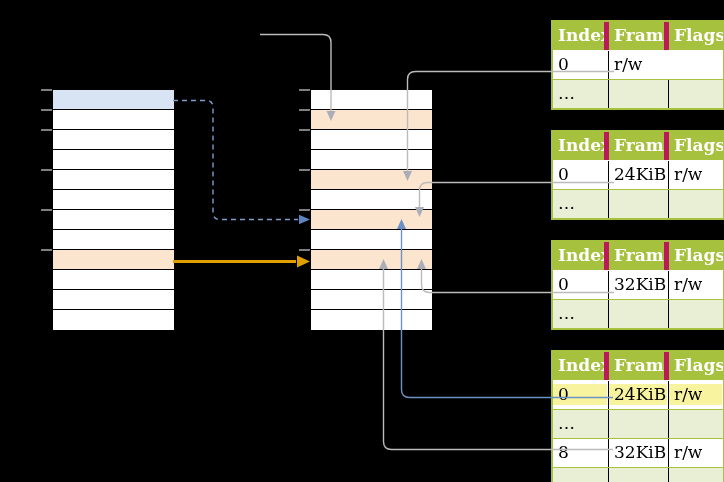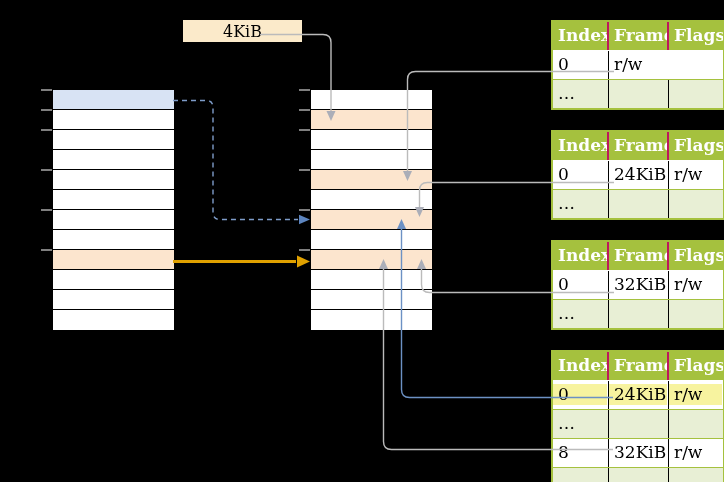--- a/index.html
+++ b/index.html
@@ -19,39 +19,38 @@
   .memrow:last-child{border-bottom:none;}
   .tick{position:absolute;width:11px;height:2px;background:#7F7F7F;}
   
   .pt{position:absolute;left:551px;width:170px;border:2px solid #A5C13E;background:#A5C13E;}
   .pt-row{display:flex;height:28px;}
   .pt-row.header{border-bottom:1px solid #FFF;}
   .pt-row.body + .pt-row.body{border-top:1px solid #A5C13E;}
   .pt-cell{box-sizing:border-box;font-size:17px;line-height:27px;padding-left:5px;
            overflow:hidden;white-space:nowrap;}
   .pt-row.header .pt-cell{background:#A5C13E;color:#FFF;font-weight:bold;}
-  .pt-row.header .pt-cell.sep{border-right:2px solid #be185d;}
+  .pt-row.header .pt-cell.sep{border-right:5px solid #be185d;}
   .pt-row.body .pt-cell{color:#000;}
   .pt-row.body .pt-cell.sep{border-right:1px solid #000;}
   .pt-row.v-white .pt-cell{background:#FFF;}
   .pt-row.v-green .pt-cell{background:#E8EFD5;}
   .c-index{width:56px;}
   .c-frame{width:60px;}
   .c-flags{flex:1;}
   .hl{display:block;height:21px;line-height:21px;margin:3px 1px 0 0;
       padding-left:5px;background:#F7F39F;}
   .pt-cell.has-hl{padding-left:0;}
   
   #overlay{position:absolute;left:0;top:0;z-index:5;pointer-events:none;}
 </style>
 </head>
 <body>
 
 <div class="canvas">
-  <div class="label-box">4KiB</div>
   <div id="mem-left" class="memcol" style="left: 52px;">
       <div class="memrow" style="background: rgb(216, 227, 244);"></div>
       <div class="memrow" style="background: rgb(255, 255, 255);"></div>
       <div class="memrow" style="background: rgb(255, 255, 255);"></div>
       <div class="memrow" style="background: rgb(255, 255, 255);"></div>
       <div class="memrow" style="background: rgb(255, 255, 255);"></div>
       <div class="memrow" style="background: rgb(255, 255, 255);"></div>
       <div class="memrow" style="background: rgb(255, 255, 255);"></div>
       <div class="memrow" style="background: rgb(255, 255, 255);"></div>
       <div class="memrow" style="background: rgb(252, 229, 206);"></div>

